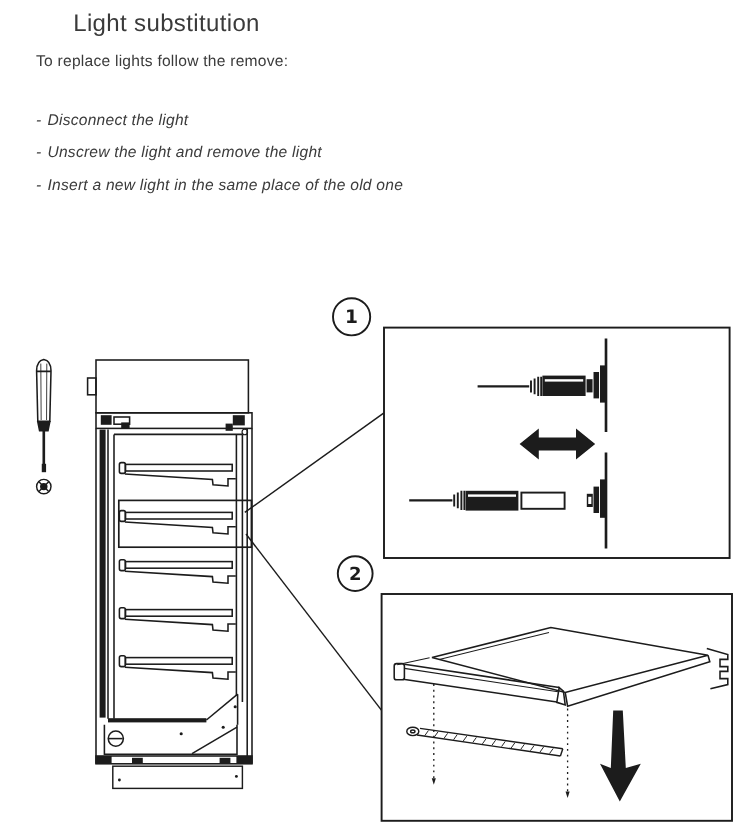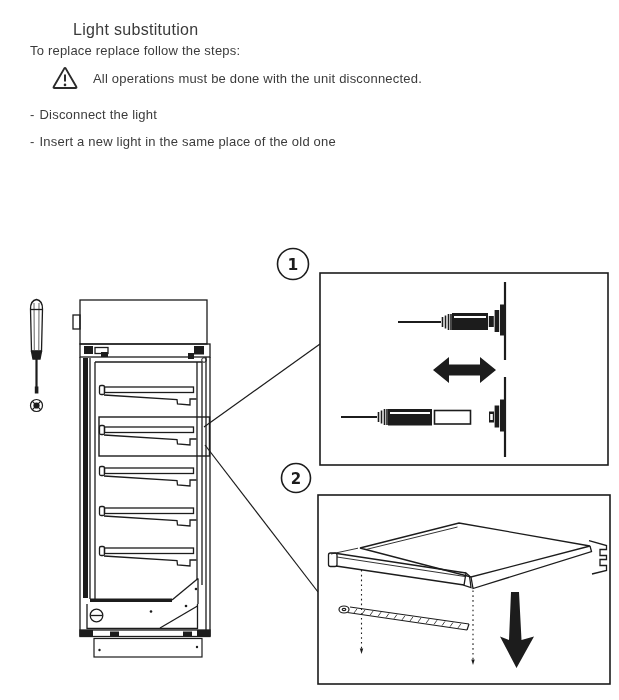--- a/index.html
+++ b/index.html
@@ -1,52 +1,43 @@
 <!DOCTYPE html>
 <html><head>
 <meta charset="utf-8">
 <style>
   html,body{margin:0;padding:0;background:#fff;}
   .page{
     position:relative;width:619px;height:700px;background:#ffffff;
     font-family:"Liberation Sans", sans-serif;color:#3b3b3b;overflow:hidden;
   }
-  .title{position:absolute;left:57px;top:5px;margin:16px;font-size:16px;font-weight:normal;letter-spacing:.3px;color:#3a3a3a;}
+  .title{position:absolute;left:57px;top:5px;margin:4px;font-size:20px;font-weight:normal;letter-spacing:.3px;color:#3a3a3a;}
   .intro{position:absolute;left:30px;top:43px;margin:0;font-size:13px;letter-spacing:.2px;}
   .warning{position:absolute;left:52px;top:66px;display:flex;align-items:center;gap:15px;}
   .warn-icon{display:inline-flex;width:26px;height:24px;}
   .warn-text{font-size:13px;letter-spacing:.2px;}
-  .steps{position:absolute;left:30px;top:101px;}
+  .steps{position:absolute;left:30px;top:86px;font-style:italic;}
   .step{height:27px;line-height:27px;font-size:13px;letter-spacing:.2px;white-space:nowrap;}
   .step .bullet{margin-right:5px;}
   .diagram{position:absolute;left:0;top:240px;}
   svg text{font-family:"DejaVu Sans","Liberation Sans",sans-serif;}
 </style>
 </head>
 <body>
 
 <div class="page">
 
   <h1 class="title">Light substitution</h1>
 
-  <p class="intro">To replace replace follow the steps:</p>
-
-  <div class="warning">
-    <span class="warn-icon">
-      <svg width="26" height="24" viewBox="0 0 26 24">
-        <path d="M12.2,2.6 Q13,1.4 13.8,2.6 L24.3,20.8 Q24.9,22 23.5,22 L2.5,22 Q1.1,22 1.7,20.8 Z" fill="none" stroke="#2b2b2b" stroke-width="1.9" stroke-linejoin="round"></path>
-        <line x1="13" y1="8.6" x2="13" y2="15.6" stroke="#2b2b2b" stroke-width="2"></line>
-        <circle cx="13" cy="18.9" r="1.3" fill="#2b2b2b"></circle>
-      </svg>
-    </span>
-    <span class="warn-text">All operations must be done with the unit disconnected.</span>
-  </div>
+  <p class="intro">To replace lights follow the remove:</p>
+
 
   <div class="steps">
     <div class="step"><span class="bullet">-</span><span>Disconnect the light</span></div>
+    <div class="step"><span class="bullet">-</span><span>Unscrew the light and remove the light</span></div>
     <div class="step"><span class="bullet">-</span><span>Insert a new light in the same place of the old one</span></div>
   </div>
 
   <svg class="diagram" width="619" height="460" viewBox="0 240 619 460" stroke-linecap="butt" stroke-linejoin="miter">
 
     <g stroke="#1c1c1c" fill="none" stroke-width="1.3">
       <path d="M30.5,309 Q30.5,300.5 36.5,299.5 Q42.5,300.5 42.5,309 L41.5,351 L31.5,351 Z"></path>
       <line x1="30.5" y1="309.5" x2="42.5" y2="309.5"></line>
       <line x1="34" y1="303" x2="34.3" y2="350" stroke-width="0.7"></line>
       <line x1="39" y1="303" x2="38.8" y2="350" stroke-width="0.7"></line>

